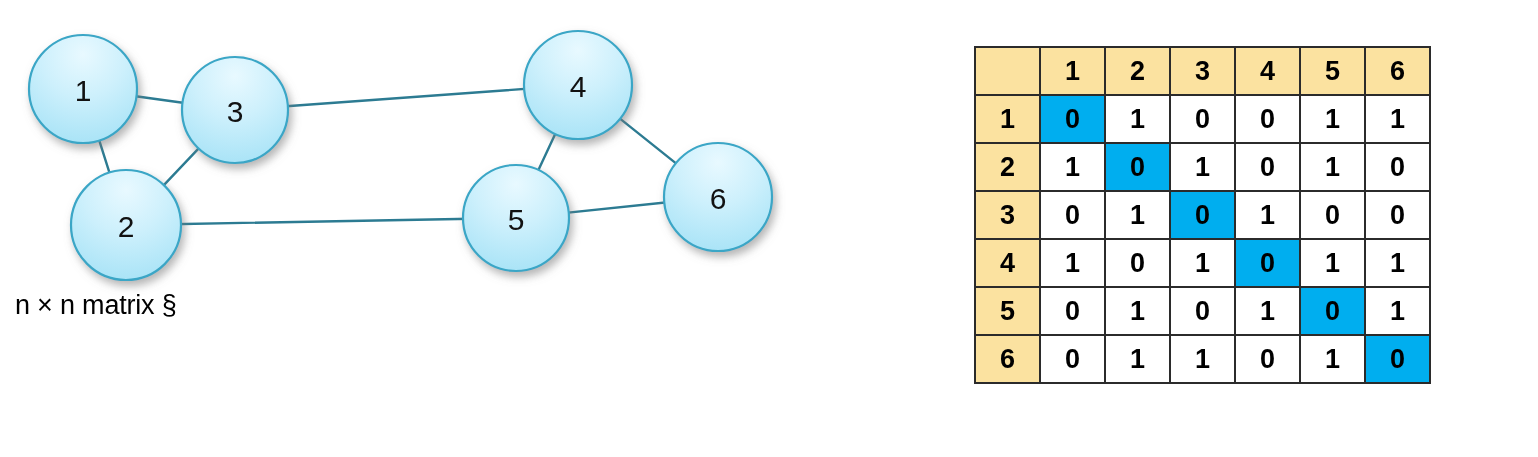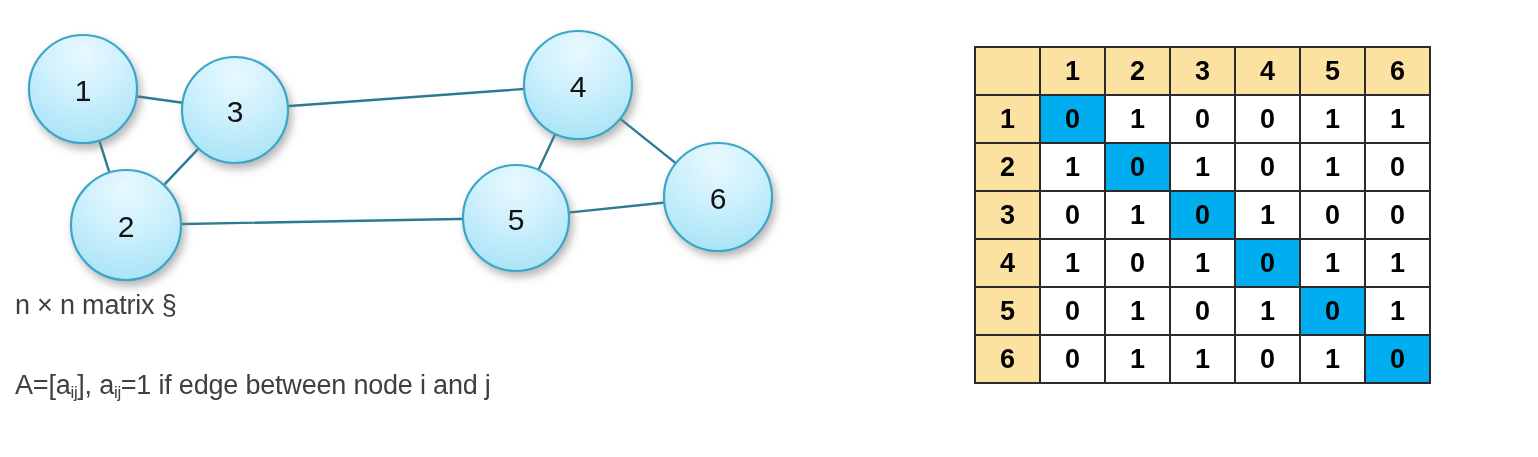--- a/index.html
+++ b/index.html
@@ -46,21 +46,21 @@
     dominant-baseline: central;
     paint-order: stroke;
   }
 
   
   .caption {
     position: absolute;
     font-family: "Liberation Sans", sans-serif;
     font-size: 27px;
     font-weight: 400;
-    color: #404040;
+    color: #000000;
     white-space: nowrap;
     letter-spacing: -0.2px;
   }
   #caption-matrix {
     left: 15px;
     top: 290px;
   }
   #caption-formula {
     left: 15px;
     top: 370px;
@@ -163,23 +163,20 @@
           <g>
             <circle cx="718" cy="197" r="54" fill="url(#nodeGrad)" stroke="#3aa6c6" stroke-width="2.2" filter="url(#nodeShadow)"></circle>
             <text class="node-label" x="718" y="198">6</text>
           </g>
         </g>
     </svg>
   </div>
 
   <div class="caption" id="caption-matrix">n × n matrix §</div>
 
-  <div class="caption" id="caption-formula">
-    <span>A=[a</span><span class="sub">ij</span><span>], a</span><span class="sub">ij</span><span>=1 if edge between node i and j</span>
-  </div>
 
   <div id="matrix-wrap">
     <table id="adj-matrix">
       <thead>
         <tr>
           <th class="corner"></th>
         <th class="hdr">1</th>
             <th class="hdr">2</th>
             <th class="hdr">3</th>
             <th class="hdr">4</th>

